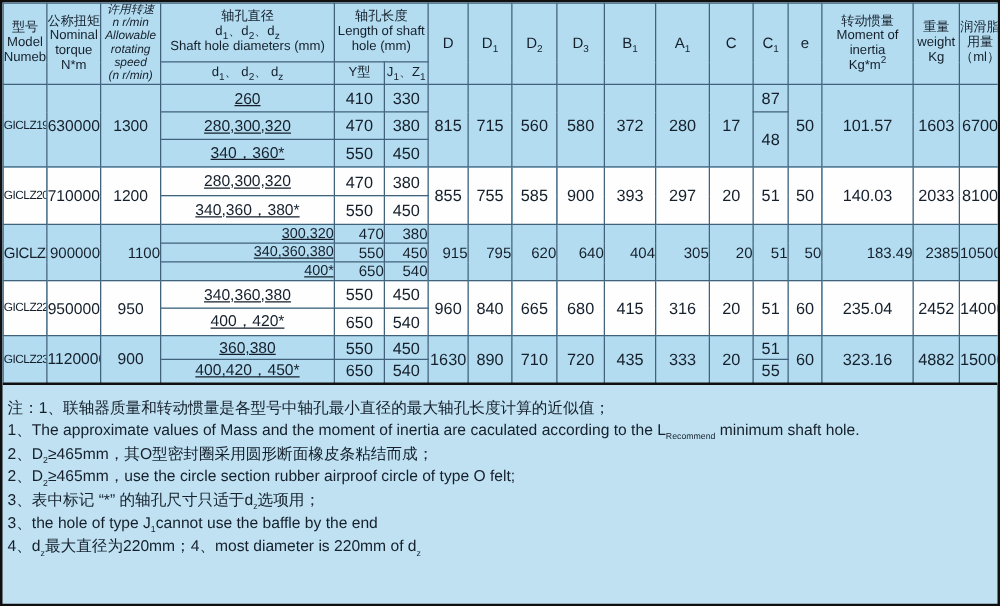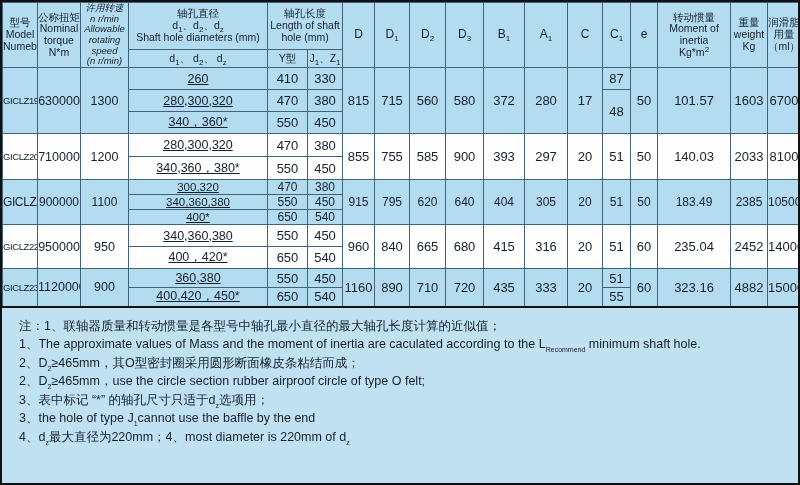--- a/index.html
+++ b/index.html
@@ -20,23 +20,23 @@
   .th-left{text-align:left;padding-left:7px;}
   .th-dim{font-size:12px;}
   .hr1{height:47px;} .hr2{height:18px;}
   tbody td{font-size:13px;}
   .b-blue td{background:#b3dcf0;}
   .b-white td{background:#fefefe;}
   .model{font-size:9.5px;letter-spacing:-0.4px;}
   .mid{font-size:12.5px;}
   .dcol{text-align:left;padding-left:9px;font-size:12.5px;text-decoration:underline;}
   .r22{height:22px;} .r23{height:23px;} .r15{height:15px;} .r19{height:19px;}
-  .g21 td{font-size:12px;} .g21 .dcol{font-size:11.5px;}
+  .g21 td{font-size:12px;text-align:right;} .g21 .dcol{font-size:11.5px;}
   sub{font-size:8px;line-height:0;} sup{font-size:8px;line-height:0;}
-  .notes{padding:9px 0 0 17px;}
+  .notes{padding:9px 0 0 4px;}
   .note-line{font-size:12.5px;line-height:18.6px;white-space:nowrap;}
   .notes sub{font-size:7px;}
 </style>
 </head>
 <body>
 
 <div class="page">
 
   <table class="spec">
     <colgroup>
@@ -223,21 +223,21 @@
         <td>540</td>
       </tr>
 
       <tr class="b-blue r19">
         <td rowspan="2" class="model">GICLZ23</td>
         <td rowspan="2" class="mid">1120000</td>
         <td rowspan="2" class="mid">900</td>
         <td class="dcol">360,380</td>
         <td>550</td>
         <td>450</td>
-        <td rowspan="2">1160</td>
+        <td rowspan="2">1630</td>
         <td rowspan="2">890</td>
         <td rowspan="2">710</td>
         <td rowspan="2">720</td>
         <td rowspan="2">435</td>
         <td rowspan="2">333</td>
         <td rowspan="2">20</td>
         <td>51</td>
         <td rowspan="2">60</td>
         <td rowspan="2">323.16</td>
         <td rowspan="2">4882</td>

